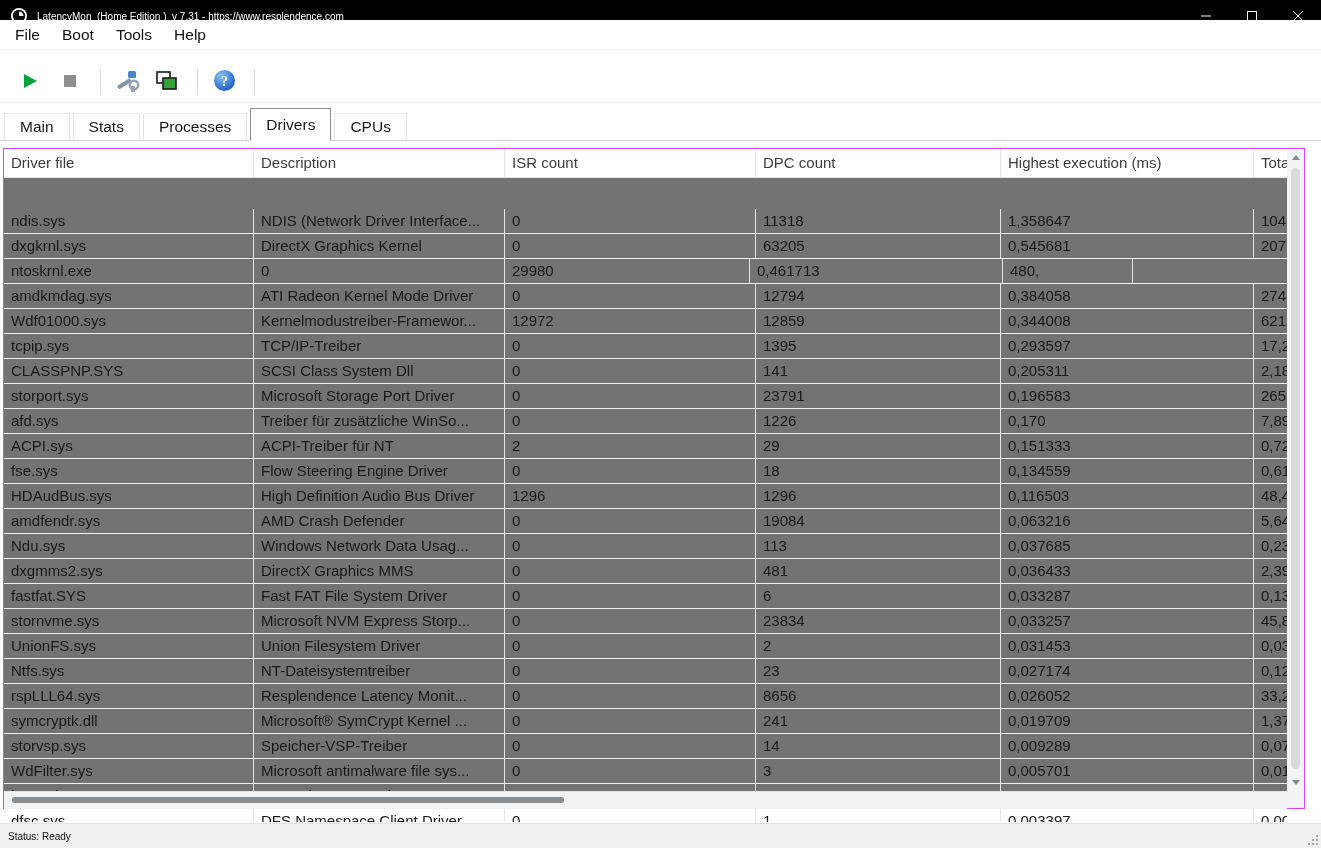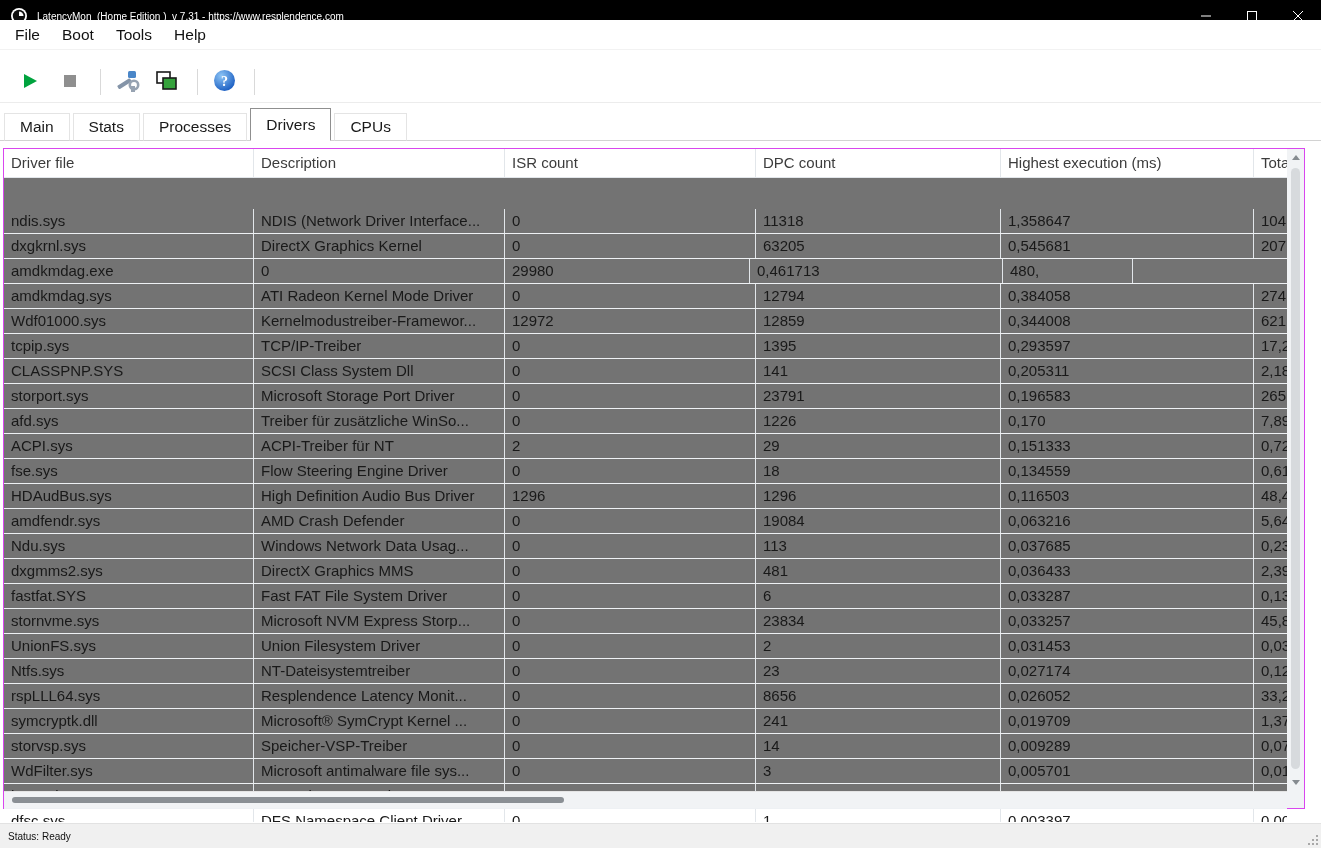--- a/index.html
+++ b/index.html
@@ -176,21 +176,21 @@
       </div>
       <div class="trow">
         <div class="tcell c0">dxgkrnl.sys</div>
         <div class="tcell c1">DirectX Graphics Kernel</div>
         <div class="tcell c2">0</div>
         <div class="tcell c3">63205</div>
         <div class="tcell c4">0,545681</div>
         <div class="tcell c5">2071</div>
       </div>
       <div class="trow">
-        <div class="tcell c0">amdkmdag.exe</div>
+        <div class="tcell c0">ntoskrnl.exe</div>
         <div class="tcell c2">0</div>
         <div class="tcell c3">29980</div>
         <div class="tcell c4">0,461713</div>
         <div class="tcell c5">480,</div>
       </div>
       <div class="trow">
         <div class="tcell c0">amdkmdag.sys</div>
         <div class="tcell c1">ATI Radeon Kernel Mode Driver</div>
         <div class="tcell c2">0</div>
         <div class="tcell c3">12794</div>

